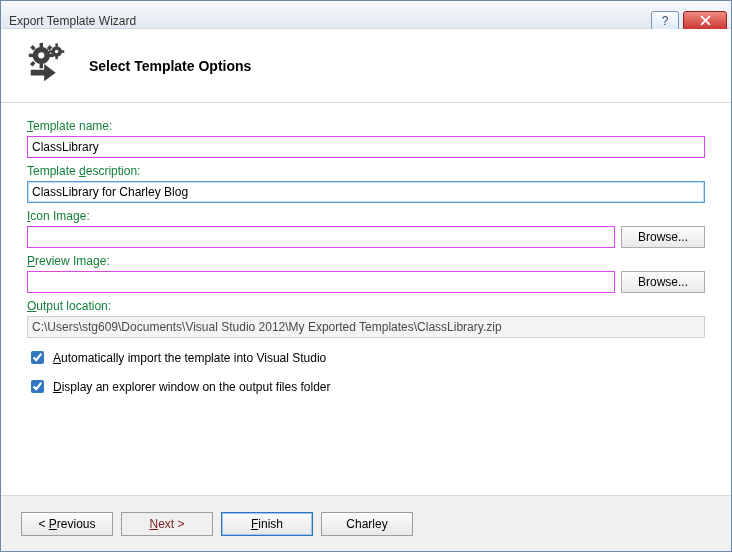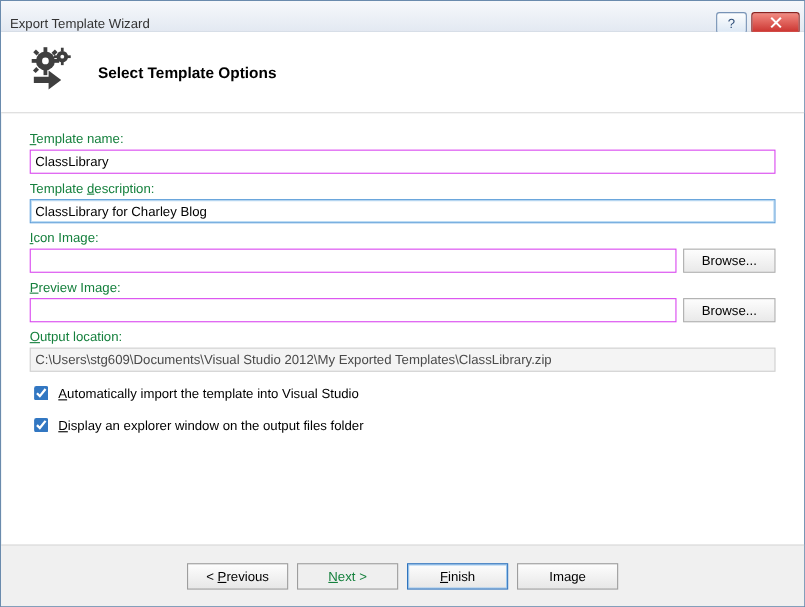--- a/index.html
+++ b/index.html
@@ -131,34 +131,34 @@
     margin-top: 10px;
     color: #000;
   }
   .checkbox-row input { accent-color: #3277c2; }
   .button-bar {
     height: 56px;
     border-top: 1px solid #d9d9d9;
     background: #f0f0f0;
     display: flex;
     align-items: center;
-    justify-content: center;
+    justify-content: flex-start;
     gap: 8px;
     padding: 0 20px;
   }
   .wizbtn {
     width: 92px;
     height: 24px;
     border: 1px solid #9d9d9d;
     background: linear-gradient(#fdfdfd,#e7e7e7);
     font: inherit;
     cursor: pointer;
   }
   .wizbtn.disabled {
-    color: #15803d;
+    color: #7f1d1d;
     background: #efefef;
     cursor: default;
   }
   .wizbtn.default {
     border: 1px solid #2f73bd;
     box-shadow: inset 0 0 0 1px #9cc8ef;
   }
   .wizbtn .uline { text-decoration: underline; }
 </style>
 </head>
@@ -246,16 +246,16 @@
       <input type="checkbox" checked="" style="">
       <label><u>D</u>isplay an explorer window on the output files folder</label>
     </div>
 
   </div>
 
   <div class="button-bar">
     <button class="wizbtn">&lt; <span class="uline">P</span>revious</button>
     <button class="wizbtn disabled" disabled=""><span class="uline">N</span>ext &gt;</button>
     <button class="wizbtn default"><span class="uline">F</span>inish</button>
-    <button class="wizbtn">Image</button>
+    <button class="wizbtn">Charley</button>
   </div>
 
 </div>
 
 </body></html>

